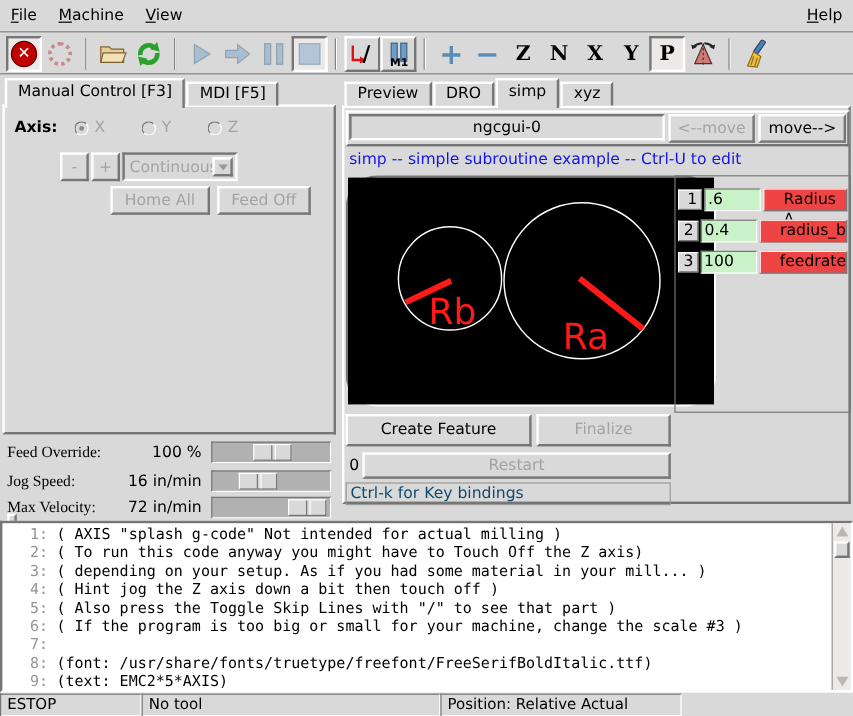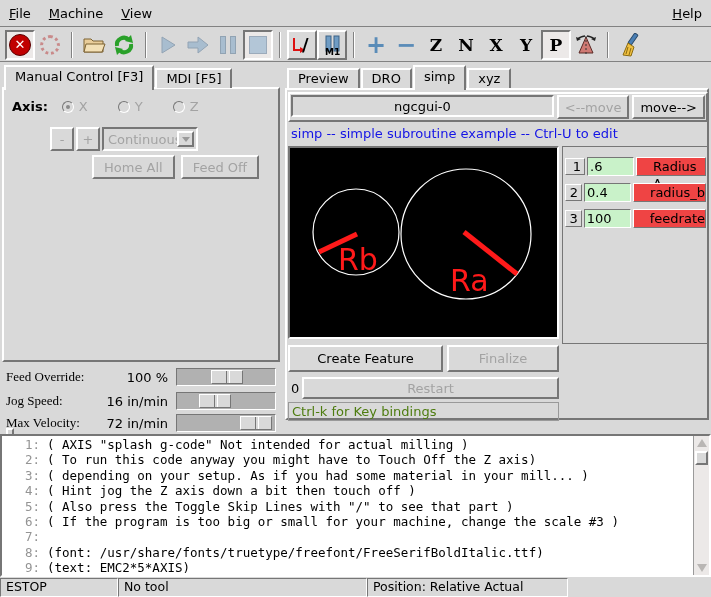--- a/index.html
+++ b/index.html
@@ -64,38 +64,38 @@
   .handle { position:absolute; top:1px; width:32px; height:14px; border-style:solid; border-width:1px; border-color:#ffffff #767676 #767676 #ffffff; background:#d9d9d9; }
   .handle::after { content:""; position:absolute; left:14px; top:0; bottom:0; width:2px; border-left:1px solid #767676; border-right:1px solid #ffffff; }
 
   .sash-grip { position:absolute; top:366px; left:6px; width:8px; height:8px; }
 
   
   #ngcgui-frame { position:absolute; top:2px; left:1px; width:420px; height:30px; display:flex; align-items:flex-start; padding:1px; }
   #ngcgui-name { flex:1; height:22px; text-align:center; font-size:13px; border-style:solid; border-width:2px; border-color:#767676 #ffffff #ffffff #767676; background:#d9d9d9; font-family:inherit; }
   .move-btn { height:24px; padding:0 6px; margin-left:3px; display:flex; align-items:center; white-space:nowrap; }
   #info-label { position:absolute; top:36px; left:4px; color:#1414e6; white-space:nowrap; }
-  #canvas-frame { position:absolute; top:56px; left:1px; width:271px; height:193px; }
+  #canvas-frame { position:absolute; top:56px; left:1px; width:309px; height:193px;border-radius:27px; }
   #canvas { width:100%; height:100%; background:#000; display:block; }
 
   #params { position:absolute; top:56px; left:275px; width:147px; height:198px; border:1px solid #767676; padding:3px 2px; }
   #params-header { border:1px solid #767676; background:#bcd2ee; text-align:center; padding:1px 0; }
   .param-row { display:flex; align-items:center; margin-top:7px; gap:2px; }
   .param-idx { width:20px; text-align:right; padding-right:3px; background:#d9d9d9; }
   .param-entry { width:47px; height:19px; border-style:solid; border-width:1px; border-color:#767676 #ffffff #ffffff #767676; background:#c9f2c9; font-family:inherit; font-size:13px; padding-left:2px; }
   .param-name { flex:1; height:19px; background:#ef4444; padding-left:16px; line-height:17px; }
 
   #feature-row { position:absolute; top:255px; left:1px; width:271px; display:flex; gap:4px; }
   .fbtn { height:27px; display:flex; align-items:center; justify-content:center; }
   #create-btn { width:155px; }
   #finalize-btn { flex:1; }
   #restart-row { position:absolute; top:287px; left:1px; width:271px; display:flex; align-items:center; }
   #restart-count { width:14px; padding-left:3px; }
   #restart-btn { flex:1; height:22px; display:flex; align-items:center; justify-content:center; }
-  #keybind-label { position:absolute; top:312px; left:1px; width:271px; height:19px; border:1px solid #999; color:#4d7c0f; padding-left:3px; line-height:17px; }
+  #keybind-label { position:absolute; top:312px; left:1px; width:271px; height:19px; border:1px solid #999; color:#0c4a6e; padding-left:3px; line-height:17px; }
 
   
   #gcode { position:absolute; top:434px; left:0; width:711px; height:143px; background:#ffffff; border-style:solid; border-width:2px; border-color:#767676 #ffffff #ffffff #767676; }
   #gcode-lines { position:absolute; top:1px; left:0; right:17px; bottom:0; overflow:hidden; font-family:"DejaVu Sans Mono","Liberation Mono",monospace; font-size:12.5px; line-height:15.4px; }
   .gline { white-space:pre; }
   .gnum { display:inline-block; width:38px; text-align:right; color:#949494; margin-right:7px; }
   #vscroll { position:absolute; top:0; right:0; bottom:0; width:16px; background:#ece9e8; border-left:1px solid #9a9a9a; }
   .sarrow { position:absolute; left:1px; width:14px; height:14px; display:flex; align-items:center; justify-content:center; }
   .tri-up { width:0; height:0; border-left:5px solid transparent; border-right:5px solid transparent; border-bottom:8px solid #b9b6b4; }
   .tri-down { width:0; height:0; border-left:5px solid transparent; border-right:5px solid transparent; border-top:8px solid #b9b6b4; }

